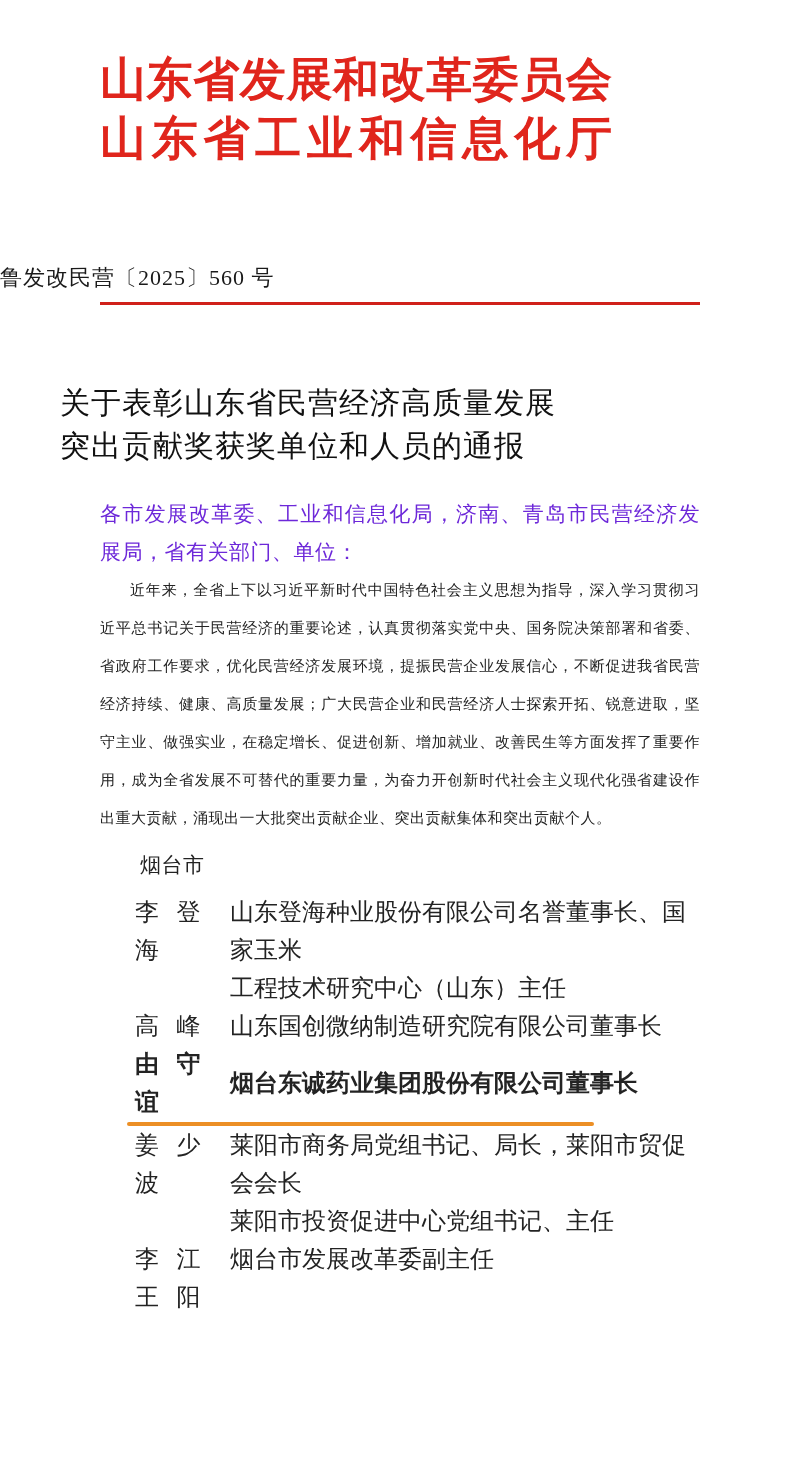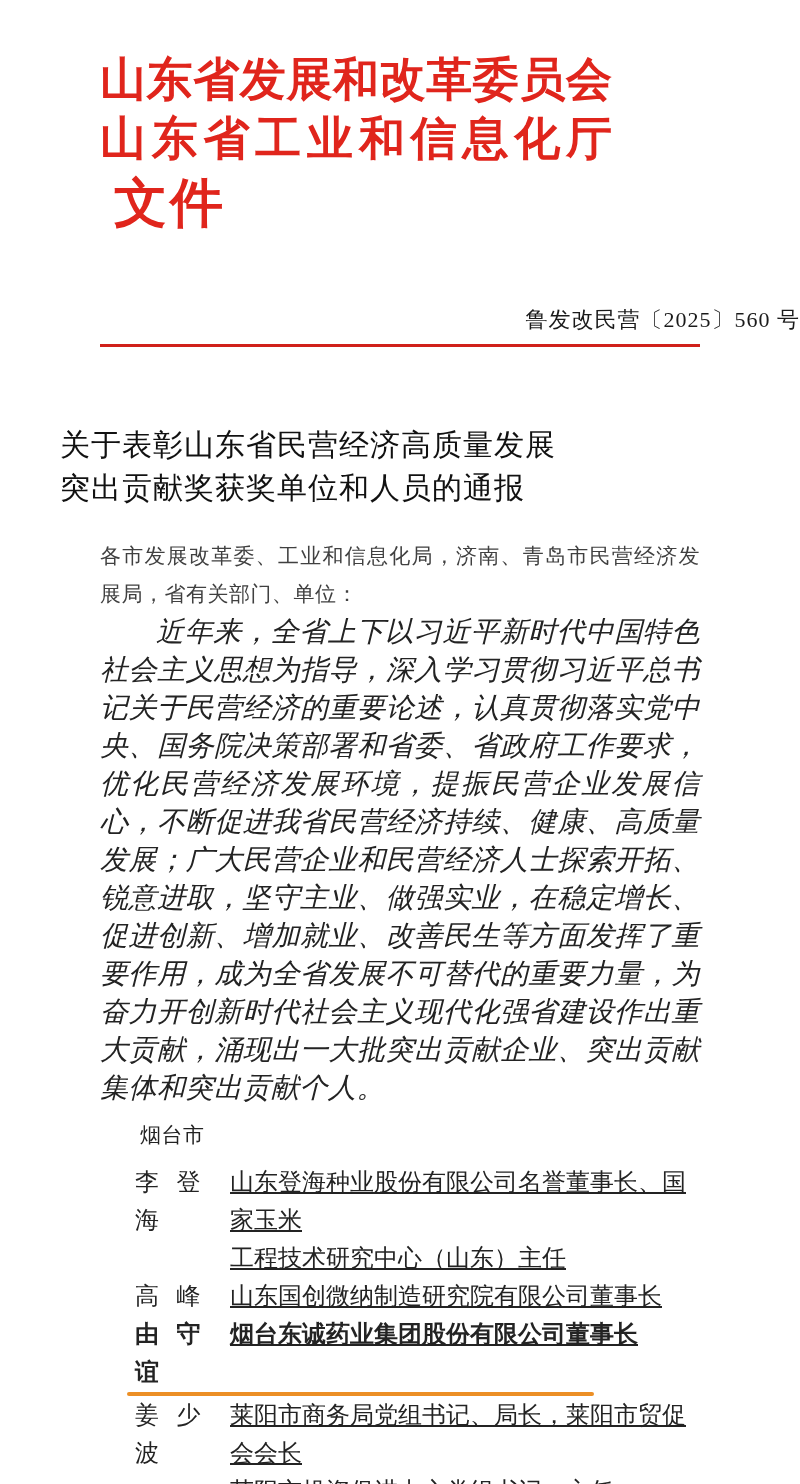--- a/index.html
+++ b/index.html
@@ -10,86 +10,85 @@
   html,body{margin:0;padding:0;background:#ffffff;}
   .page{
     position:relative;
     width:800px;height:1484px;
     background:#ffffff;
     overflow:hidden;
     font-family:"Liberation Serif","DejaVu Serif",serif;
     color:#242424;
   }
   
-  .header{display:flex;align-items:flex-start;padding:50px 0 0 100px;flex-direction:column;}
+  .header{display:flex;align-items:center;padding:50px 0 0 100px;}
   .agencies{width:512px;}
   .agency-line{
     font-size:46px;font-weight:bold;color:var(--red);
     line-height:59px;text-align:justify;text-align-last:justify;
   }
   .doc-word{
     font-size:53px;font-weight:bold;color:var(--red);
     margin-left:14px;letter-spacing:3px;white-space:nowrap;
   }
   
   .doc-number{
-    margin-top:66px;text-align:right;
+    margin-top:96px;text-align:left;
     font-size:22px;line-height:28px;letter-spacing:1px;color:#1a1a1a;
   }
   .red-rule{margin:10px 100px 0 100px;height:3px;background:var(--rule-red);}
   
   .title{
     margin:76px 60px 0 60px;
     font-size:30px;line-height:43px;font-weight:normal;color:#111;
     letter-spacing:1px;white-space:pre-line;
   }
   
   .salutation{
     margin:28px 100px 0 100px;
     font-size:21px;line-height:38px;letter-spacing:0.5px;
-    text-align:justify;color:#404040;
+    text-align:justify;color:#6d28d9;
   }
   .paragraph{
     margin:0 100px;
-    font-size:28px;line-height:38px;letter-spacing:0.5px;
-    text-align:justify;text-indent:2em;color:#232323;font-style:italic;
+    font-size:15px;line-height:38px;letter-spacing:0.5px;
+    text-align:justify;text-indent:2em;color:#232323;
   }
   .city{
     margin:9px 100px;padding-left:40px;
     font-size:21px;line-height:38px;letter-spacing:0.5px;color:#232323;
   }
   
   .awardees{margin:0 100px;}
   .entry{
     position:relative;display:flex;margin-left:35px;
     font-size:24px;line-height:38px;color:#232323;
   }
   .entry-name{
     flex:0 0 66px;letter-spacing:0.5px;
     text-align:justify;text-align-last:justify;
   }
-  .entry-title{flex:1;margin-left:29px;white-space:pre-line;letter-spacing:0;text-decoration:underline;}
-  .entry.highlighted{font-weight:bold;margin-bottom:5px;}
+  .entry-title{flex:1;margin-left:29px;white-space:pre-line;letter-spacing:0;}
+  .entry.highlighted{font-weight:bold;margin-bottom:5px;align-items:center;}
   .underline-bar{display:none;}
   .entry.highlighted .underline-bar{
     display:block;position:absolute;left:-8px;bottom:-5px;
     width:467px;height:4px;background:var(--orange);border-radius:2px;
   }
 </style>
 </head>
 <body>
 
 <div class="page">
 
   <div class="header">
     <div class="agencies">
       <div class="agency-line">山东省发展和改革委员会</div>
       <div class="agency-line">山东省工业和信息化厅</div>
     </div>
-    <div class="doc-word">文件</div>
   </div>
 
   <div class="doc-number">鲁发改民营〔2025〕560 号</div>
 
   <div class="red-rule"></div>
 
   <h1 class="title">关于表彰山东省民营经济高质量发展
 突出贡献奖获奖单位和人员的通报</h1>
 
   <p class="salutation">各市发展改革委、工业和信息化局，济南、青岛市民营经济发展局，省有关部门、单位：</p>

